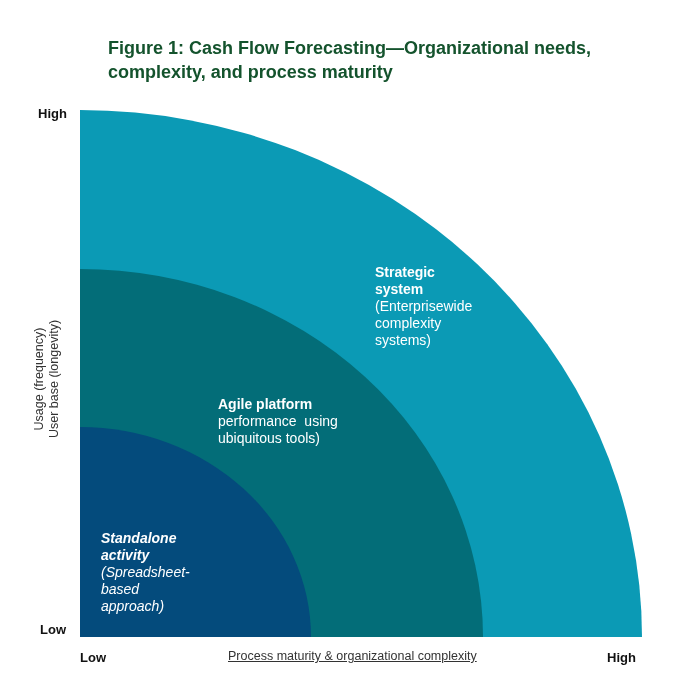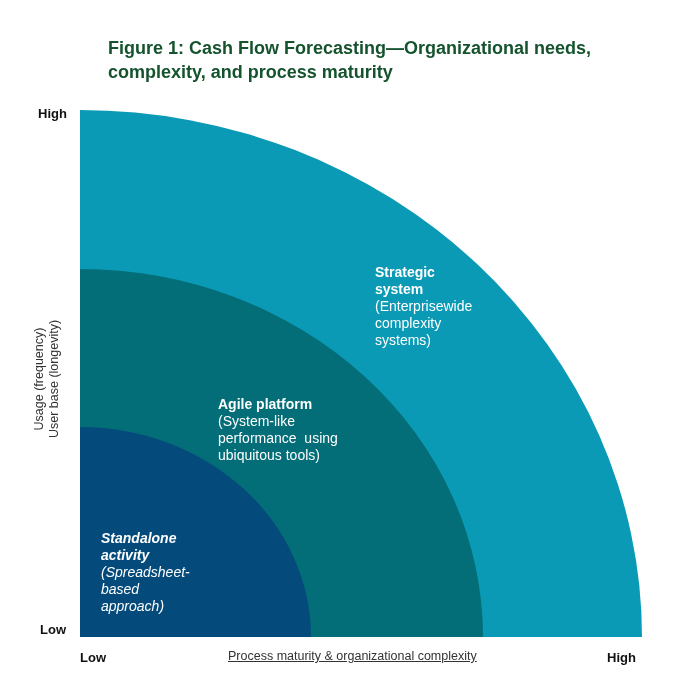--- a/index.html
+++ b/index.html
@@ -38,21 +38,20 @@
 <div class="zone-label" style="left:375px; top:264px;">
   <b>Strategic</b>
   <b>system</b>
   <div>(Enterprisewide</div>
   <div>complexity</div>
   <div>systems)</div>
 </div>
 
 <div class="zone-label" style="left:218px; top:396px;">
   <b>Agile platform</b>
-  <div>(System-like</div>
   <div style="white-space:pre">performance  using</div>
   <div>ubiquitous tools)</div>
 </div>
 
 <div class="zone-label" style="left:101px; top:530px;font-style:italic;">
   <b>Standalone</b>
   <b>activity</b>
   <div>(Spreadsheet-</div>
   <div>based</div>
   <div>approach)</div>

